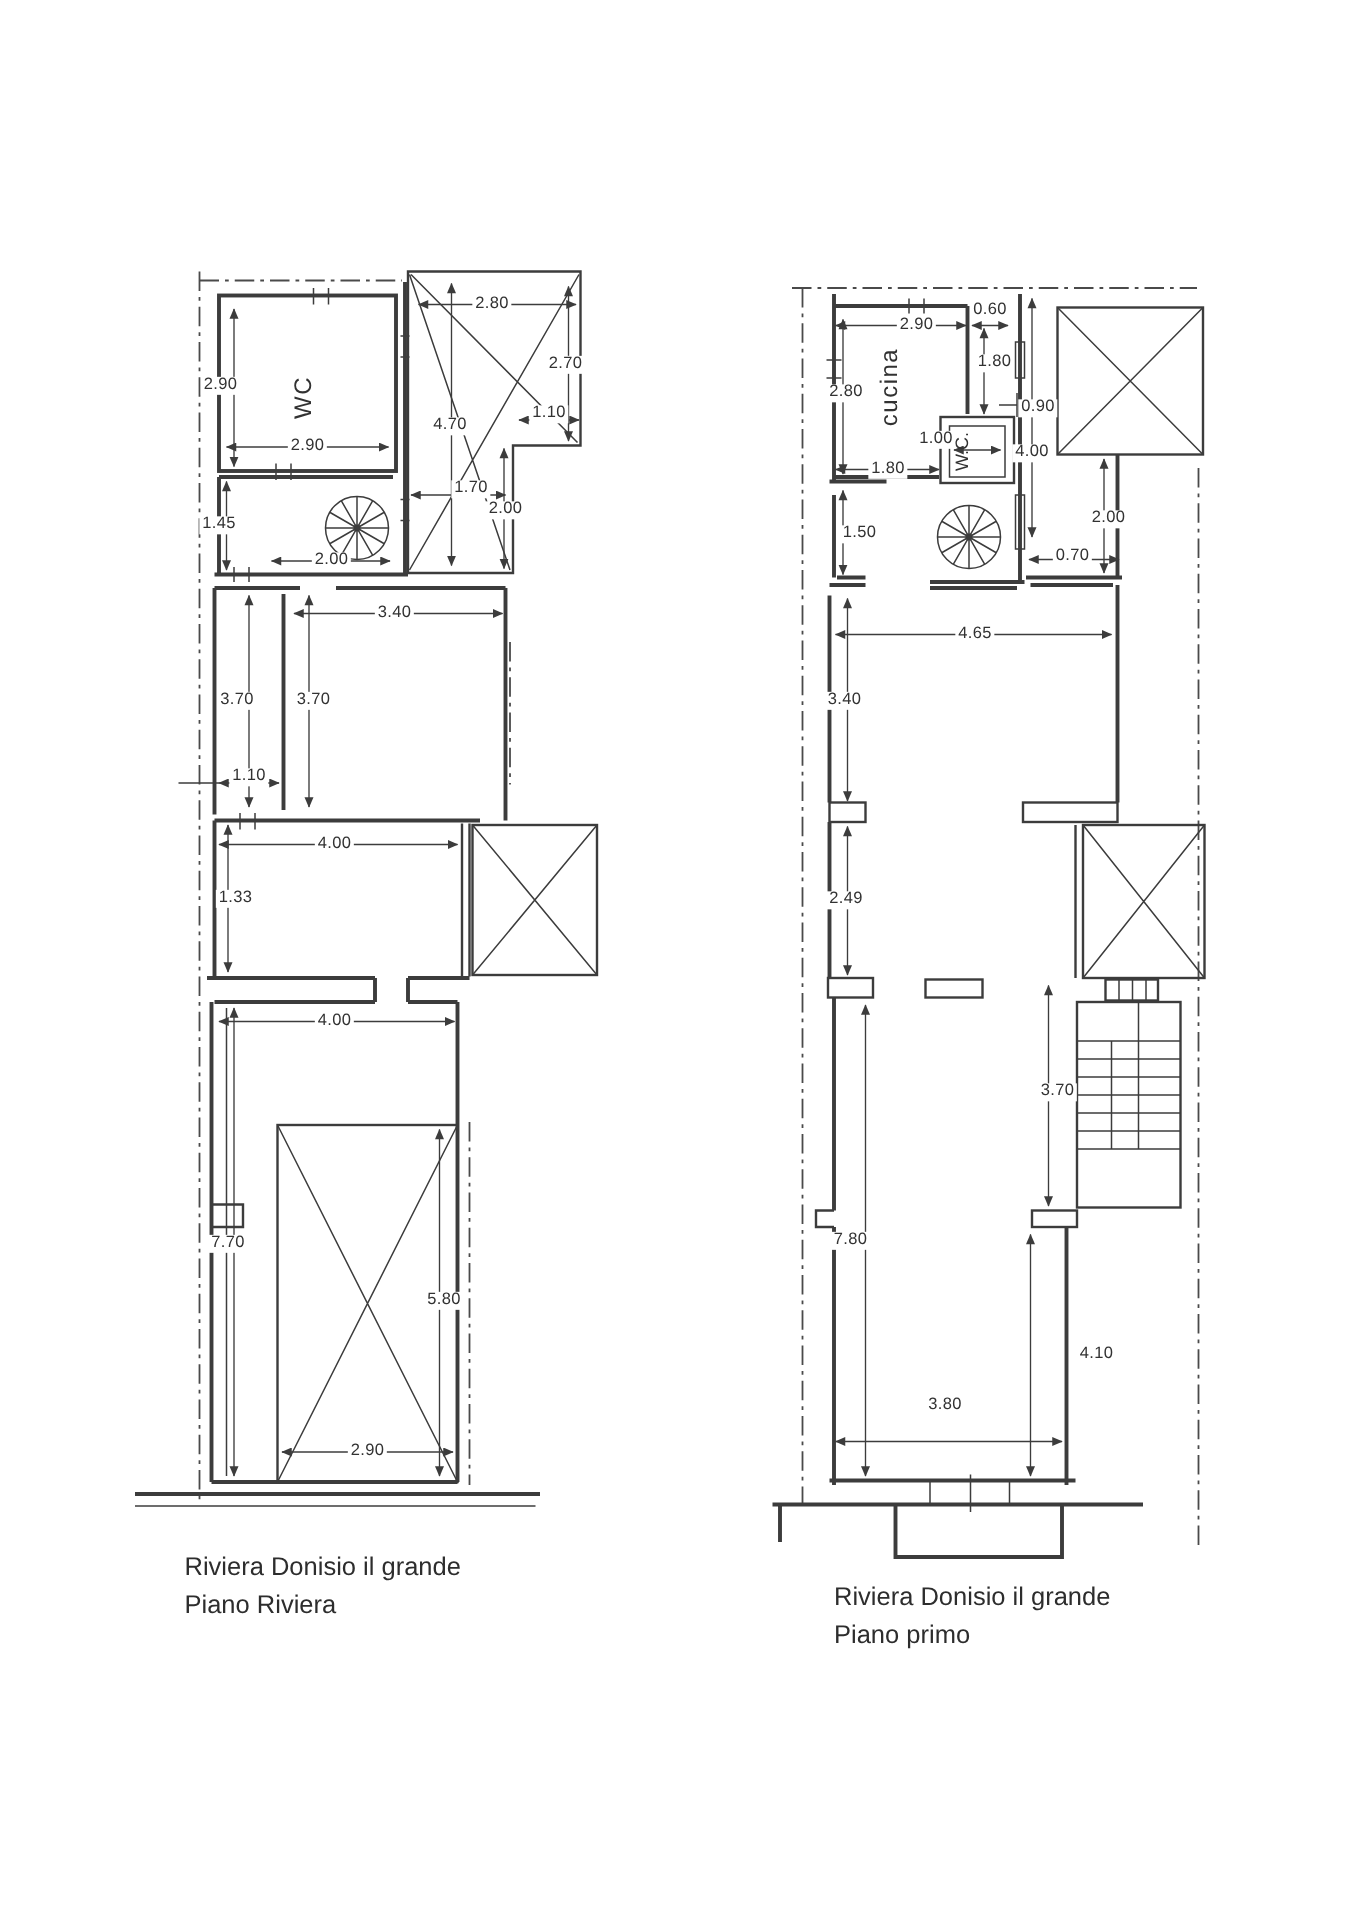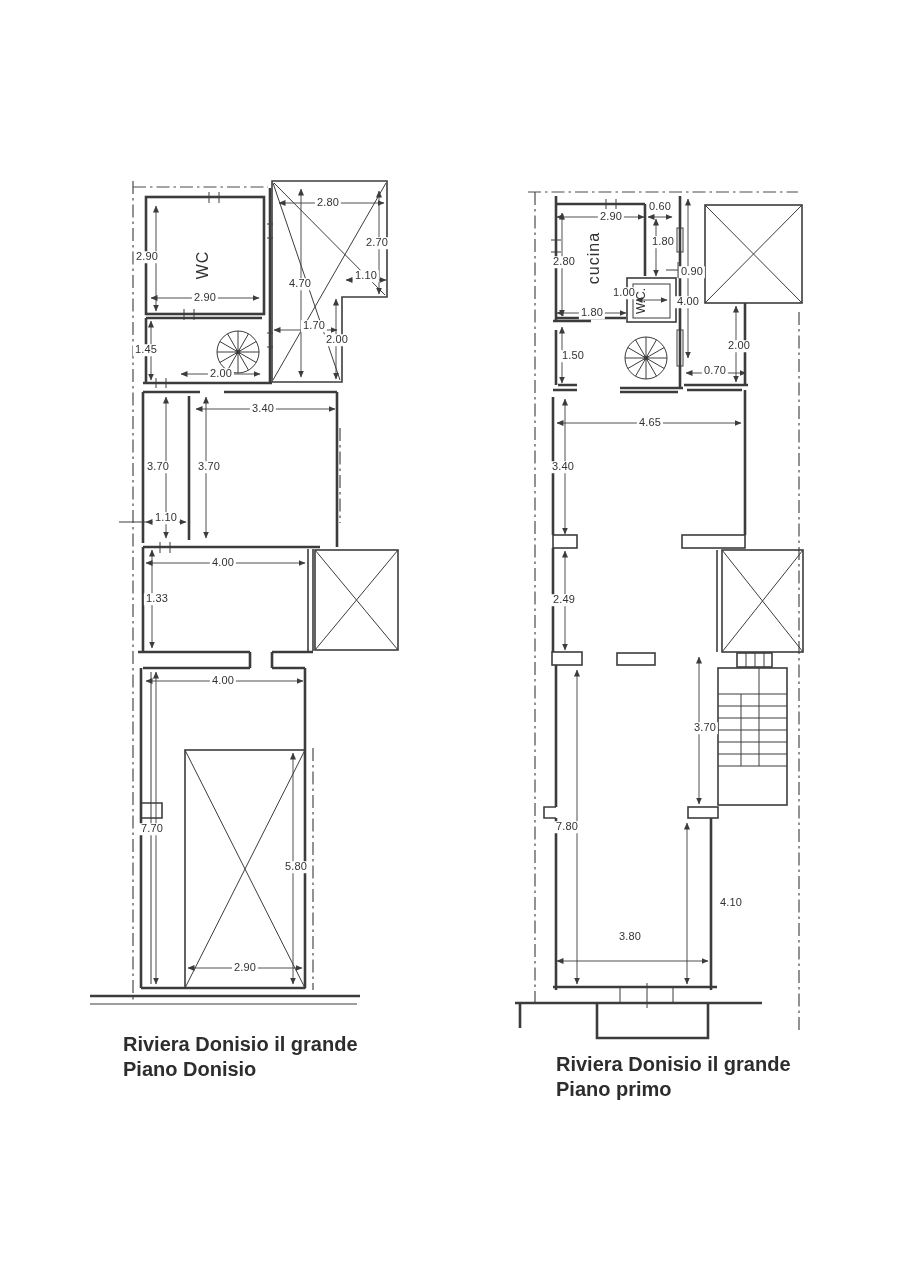--- a/index.html
+++ b/index.html
@@ -18,21 +18,21 @@
     position:absolute;transform:translate(-50%,-50%);
     font-size:11px;color:#323232;background:#ffffff;padding:0 2px;
     line-height:1.05;white-space:nowrap;letter-spacing:0.2px;
   }
   .room{
     position:absolute;transform:translate(-50%,-50%) rotate(-90deg);
     color:#323232;background:transparent;white-space:nowrap;
   }
   .room.big{font-size:16px;letter-spacing:1px;}
   .room.small{font-size:12px;}
-  .caption{position:absolute;color:#2d2d2d;font-size:20px;line-height:25px;font-weight:bold;}
+  .caption{position:absolute;color:#2d2d2d;font-size:17px;line-height:25px;}
 </style>
 </head>
 <body>
 
 <div class="canvas">
 
   <svg class="draw" width="905" height="1280" viewBox="0 0 905 1280">
     <defs>
       <marker id="ae" markerWidth="8" markerHeight="8" refX="6.5" refY="3" orient="auto" markerUnits="userSpaceOnUse">
         <path d="M0,0 L7,3 L0,6 Z" fill="#3c3c3c"></path>
@@ -218,20 +218,20 @@
   <span class="dim" style="left:564px;top:600px">2.49</span>
   <span class="dim" style="left:705px;top:728px">3.70</span>
   <span class="dim" style="left:567px;top:827px">7.80</span>
   <span class="dim" style="left:731px;top:903px">4.10</span>
   <span class="dim" style="left:630px;top:937px">3.80</span>
   <span class="room big" style="left:594px;top:258px">cucina</span>
   <span class="room small" style="left:641px;top:301px">W.C.</span>
 
   <div class="caption" style="left:123px;top:1032px">
     <div>Riviera Donisio il grande</div>
-    <div>Piano Donisio</div>
+    <div>Piano Riviera</div>
   </div>
   <div class="caption" style="left:556px;top:1052px">
     <div>Riviera Donisio il grande</div>
     <div>Piano primo</div>
   </div>
 
 </div>
 
 </body></html>

